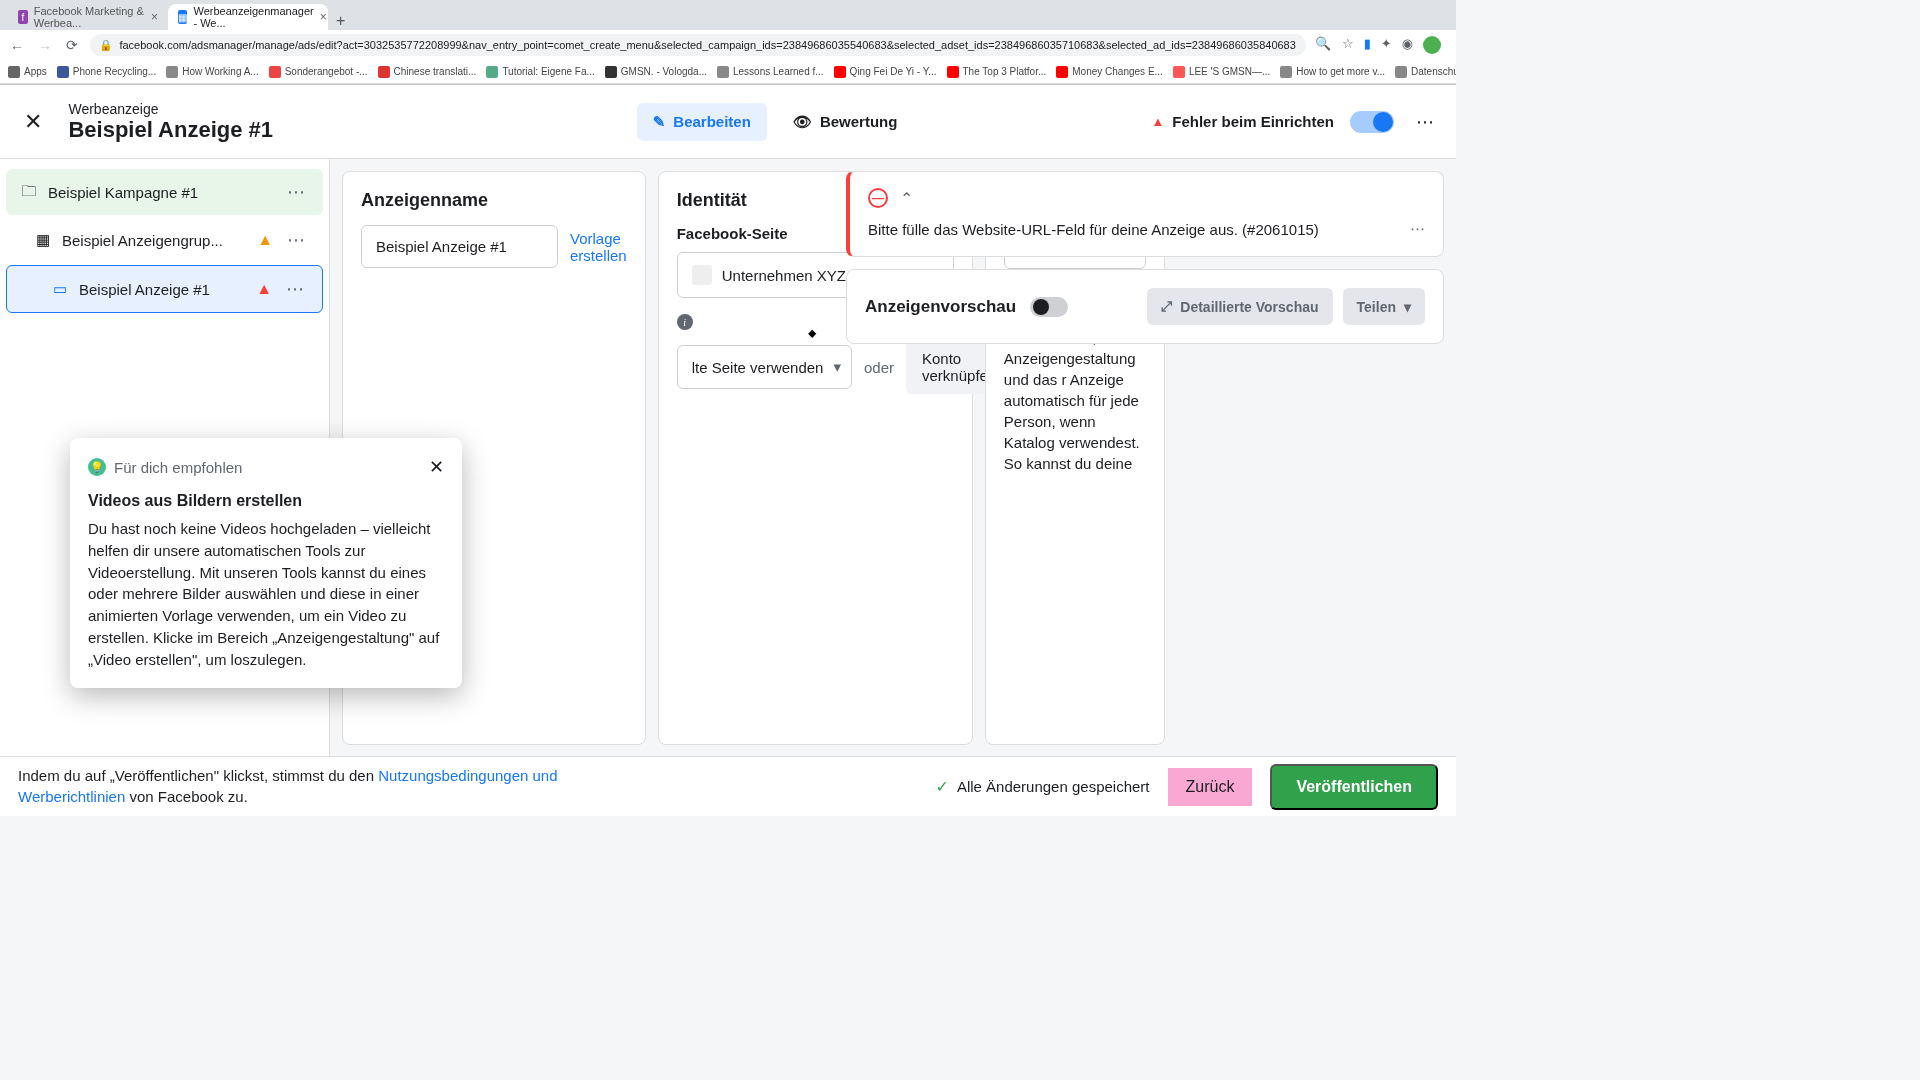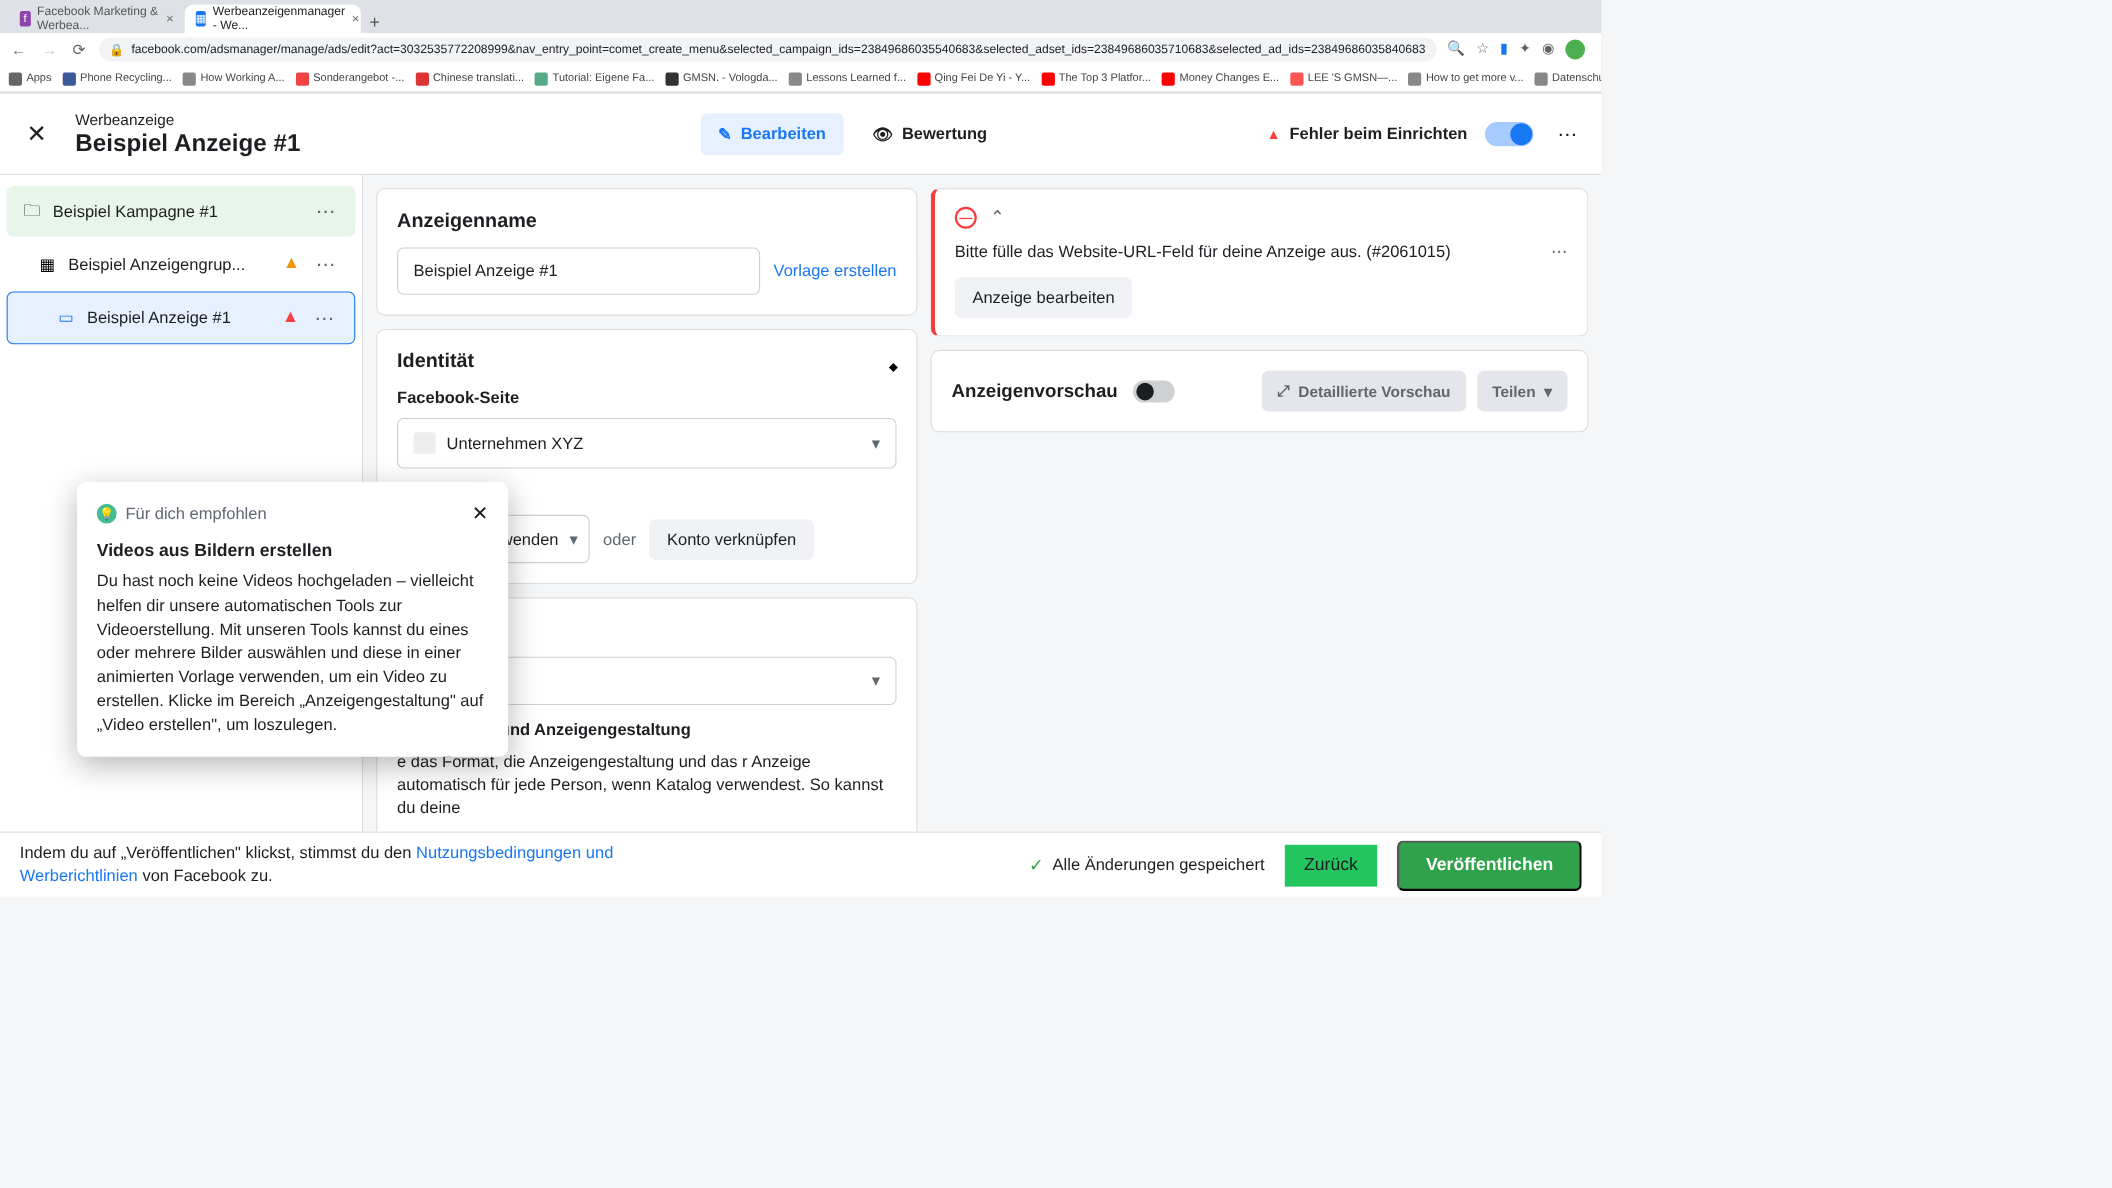--- a/index.html
+++ b/index.html
@@ -46,21 +46,21 @@
 .tree-item.campaign { background: #e8f5e9; }
 .tree-item.adset { padding-left: 28px; }
 .tree-item.ad { padding-left: 44px; background: #e7f0ff; border: 1px solid #1877f2; }
 .tree-icon { width: 18px; height: 18px; display: inline-flex; align-items: center; justify-content: center; }
 .tree-label { flex: 1; color: #1c1e21; white-space: nowrap; overflow: hidden; text-overflow: ellipsis; }
 .tree-warn { color: #f0950c; font-size: 16px; }
 .tree-err { color: #fa3e3e; font-size: 16px; }
 .tree-more { color: #606770; font-size: 18px; padding: 0 4px; }
 
 .content { flex: 1; display: flex; padding: 12px; gap: 12px; overflow: hidden; }
-.col-left { width: 492px; display: flex; flex-direction: column; gap: 12px; }
+.col-left { width: 492px; display: flex; flex-direction: row; gap: 12px; }
 .col-right { flex: 1; display: flex; flex-direction: column; gap: 12px; }
 
 .card { background: #fff; border: 1px solid #ddd; border-radius: 8px; padding: 18px; }
 .card h2 { font-size: 18px; font-weight: 700; color: #1c1e21; margin-bottom: 14px; }
 .card h3 { font-size: 15px; font-weight: 600; color: #1c1e21; margin-bottom: 10px; }
 
 .name-row { display: flex; align-items: center; gap: 12px; }
 .text-input { flex: 1; border: 1px solid #ccd0d5; border-radius: 6px; padding: 12px 14px; font-size: 15px; color: #1c1e21; }
 .link-btn { color: #1877f2; font-size: 15px; }
 
@@ -98,21 +98,21 @@
 .pop-title { font-size: 16px; font-weight: 700; margin-top: 14px; color: #1c1e21; }
 .pop-body { font-size: 15px; color: #1c1e21; line-height: 1.45; margin-top: 8px; }
 .pop-why { display: flex; align-items: center; gap: 8px; margin-top: 18px; font-size: 15px; color: #1c1e21; padding-top: 14px; border-top: 1px solid #eee; }
 
 
 .footer { position: absolute; bottom: 0; left: 0; right: 0; height: 60px; background: #fff; border-top: 1px solid #ddd; display: flex; align-items: center; padding: 0 18px; gap: 18px; }
 .foot-text { font-size: 15px; color: #1c1e21; max-width: 620px; line-height: 1.35; }
 .foot-text a { color: #1877f2; text-decoration: none; }
 .foot-saved { margin-left: auto; display: flex; align-items: center; gap: 8px; color: #1c1e21; font-size: 15px; }
 .check-green { color: #31a24c; font-size: 16px; }
-.btn-secondary { background: #22c55e; border: none; padding: 10px 18px; font-size: 16px; color: #1c1e21; text-align: center; }
+.btn-secondary { background: #f9a8d4; border: none; padding: 10px 18px; font-size: 16px; color: #1c1e21; text-align: center; }
 .btn-primary { background: #31a24c; color: #fff; border-radius: 6px; padding: 12px 24px; font-size: 16px; font-weight: 600; }
 
 .info-i { width: 16px; height: 16px; border-radius: 50%; background: #606770; color: #fff; display: inline-flex; align-items: center; justify-content: center; font-size: 10px; font-style: italic; font-family: serif; }
 .cursor-dot { position: absolute; left: 808px; top: 326px; font-size: 12px; color: #000; }
 </style>
 </head>
 <body>
 
 <div class="browser-chrome">
   <div class="tab-bar">
@@ -300,23 +300,20 @@
 
     <div class="col-right">
       <div class="error-card">
         <div class="error-head">
           <span class="error-circle">—</span>
           <span style="color:#606770">⌃</span>
         </div>
         <div class="error-body">
           <span class="error-msg">Bitte fülle das Website-URL-Feld für deine Anzeige aus. (#2061015)</span>
           <span style="color:#606770">⋯</span>
-        </div>
-        <div class="error-actions">
-          <div class="ghost-btn" style="display:inline-block"><span>Anzeige bearbeiten</span></div>
         </div>
       </div>
 
       <div class="card preview-card">
         <div class="prev-head">
           <span class="preview-title">Anzeigenvorschau</span>
           <div class="toggle2">
               <div class="toggle2-knob"></div>
             </div>
           <div class="prev-right">

